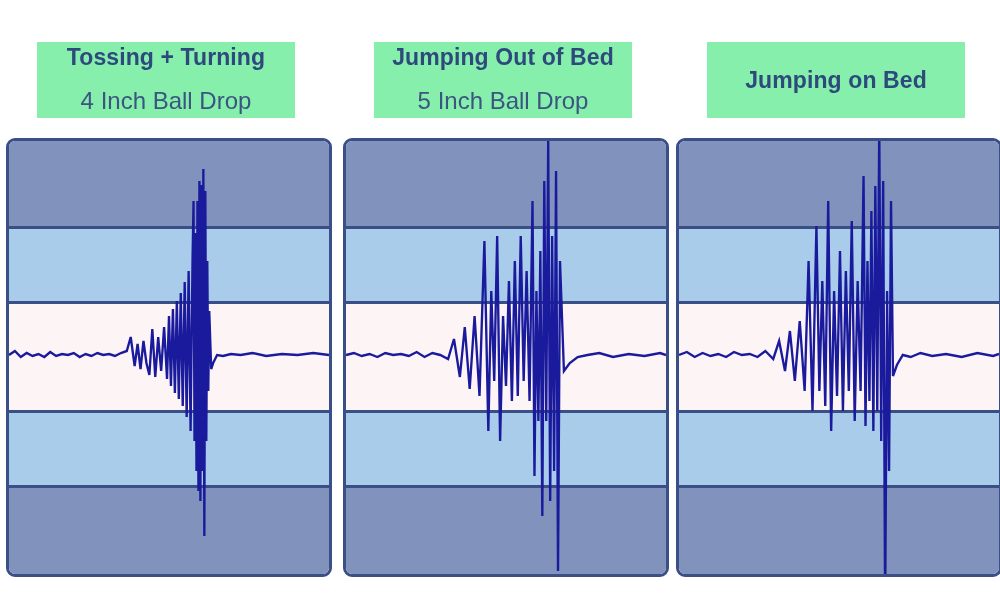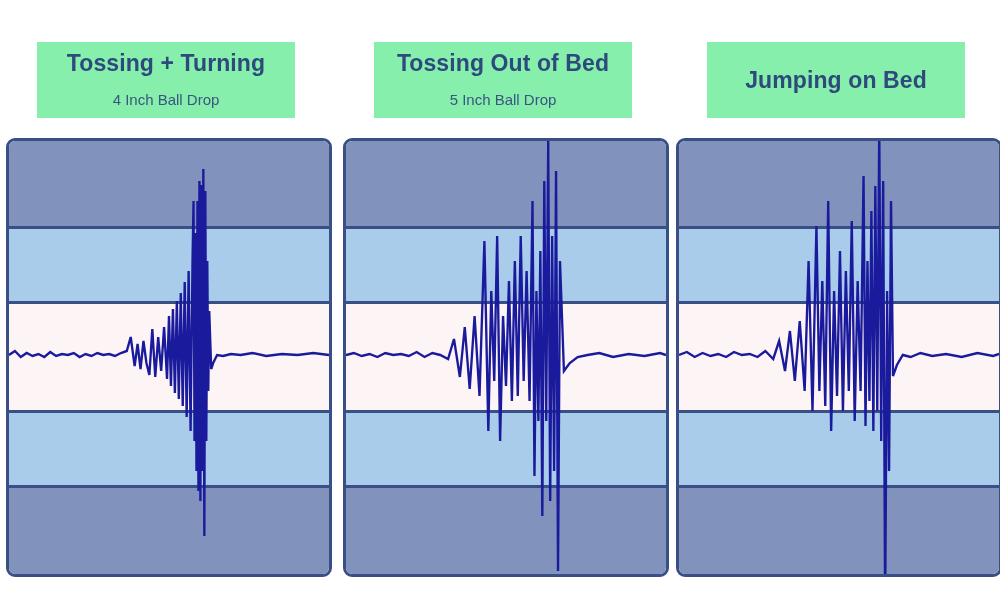--- a/index.html
+++ b/index.html
@@ -45,21 +45,21 @@
   }
   .badge-title {
     font-size: 23px;
     font-weight: 700;
     color: #2e4a7d;
     letter-spacing: 0.1px;
     line-height: 1.15;
     white-space: nowrap;
   }
   .badge-sub {
-    font-size: 15px;
+    font-size: 24px;
     font-weight: 400;
     color: #3b5580;
     line-height: 1.3;
     margin-top: 14px;
     white-space: nowrap;
   }
 
   .panel {
     position: absolute;
     left: 6px;
@@ -124,21 +124,21 @@
       <div class="band-line" style="top:269px;"></div>
       <div class="band-line" style="top:344px;"></div>
       <svg class="wave-svg" viewBox="0 0 326 433" preserveAspectRatio="none">
         <path class="wave-path" d="M0 214 L6 210 L12 216 L18 212 L24 215 L30 213 L36 216 L42 211 L48 215 L54 213 L60 214 L66 212 L72 216 L78 213 L84 215 L90 212 L96 214 L102 213 L108 215 L114 212 L120 210 L124 196 L128 225 L131 203 L134 228 L137 200 L140 222 L143 234 L146 188 L149 236 L152 196 L155 230 L158 186 L161 238 L163 175 L165 245 L167 168 L169 252 L171 160 L173 258 L175 152 L177 265 L179 141 L181 276 L183 130 L185 290 L187 118 L188 60 L189 300 L190 92 L191 330 L192 60 L193 350 L194 40 L195 360 L196 44 L197 330 L198 28 L199 395 L200 50 L201 300 L202 120 L203 250 L204 170 L206 228 L208 222 L212 214 L218 215 L226 213 L236 214 L248 212 L262 215 L278 213 L294 214 L310 212 L326 214"></path>
       </svg>
     </div>
   </div>
 
   <div class="column col-1">
     <div class="badge">
-      <div class="badge-title">Tossing Out of Bed</div>
+      <div class="badge-title">Jumping Out of Bed</div>
       <div class="badge-sub">5 Inch Ball Drop</div>
     </div>
     <div class="panel">
       <div class="band band-outer" style="top:0px;   height:85px;"></div>
       <div class="band band-mid" style="top:85px;  height:75px;"></div>
       <div class="band band-center" style="top:160px; height:109px;"></div>
       <div class="band band-mid" style="top:269px; height:75px;"></div>
       <div class="band band-outer" style="top:344px; height:89px;"></div>
       <div class="band-line" style="top:85px;"></div>
       <div class="band-line" style="top:160px;"></div>

